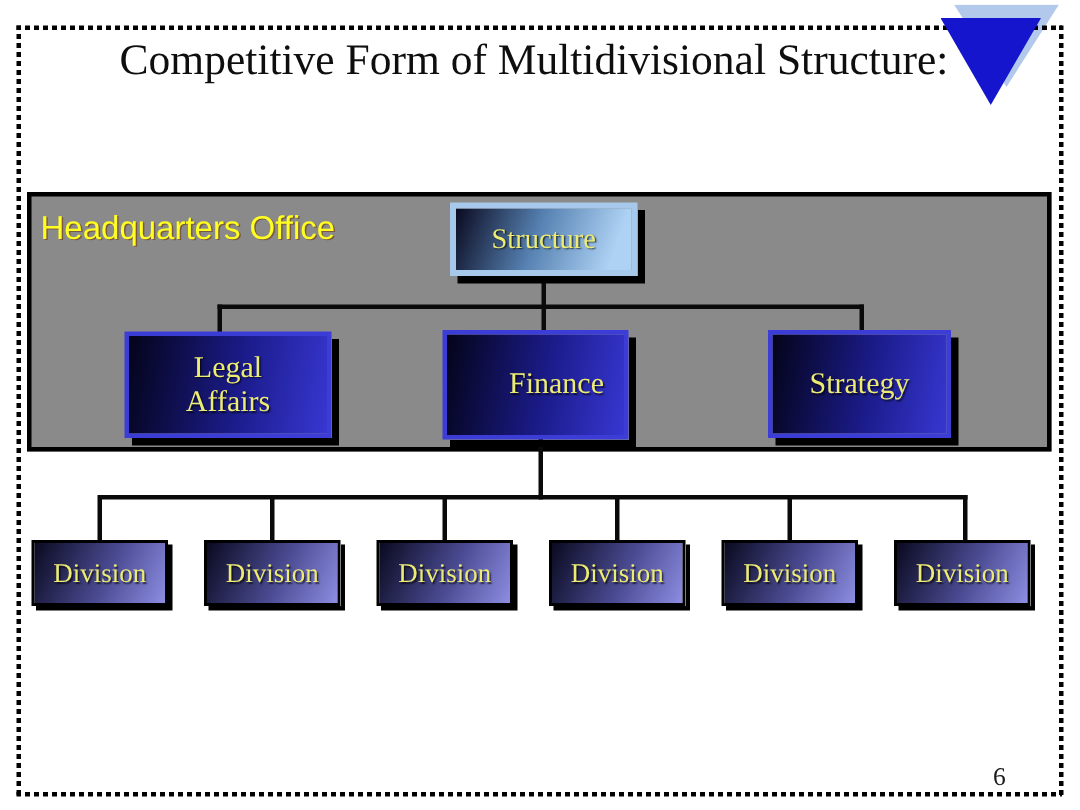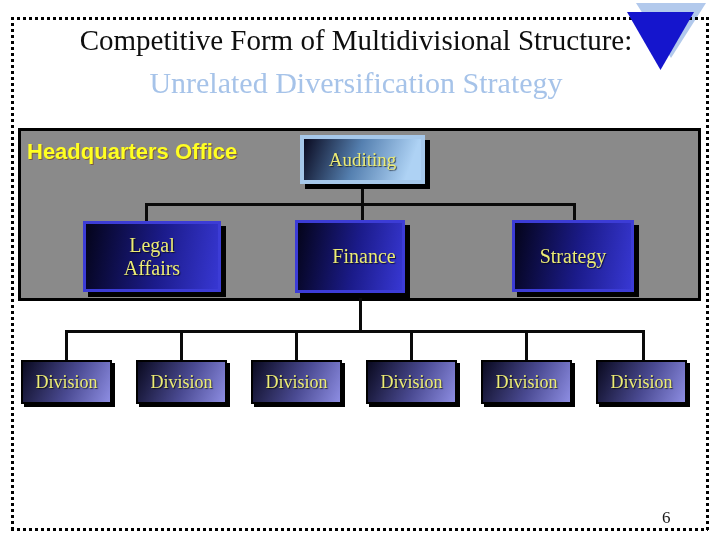--- a/index.html
+++ b/index.html
@@ -17,36 +17,36 @@
 
   
   .title-block{position:absolute;left:26px;top:24px;width:660px;text-align:center;z-index:1;}
   .title-1{font-size:29px;color:#0e0e0e;letter-spacing:0px;}
   .title-2{font-size:30px;color:#a6c3e9;margin-top:9px;}
 
   
   .panel{position:absolute;left:18px;top:128px;width:683px;height:173px;
          background:#8a8a8a;border:3px solid #000;box-sizing:border-box;z-index:1;}
   .hq-label{position:absolute;left:27px;top:139px;z-index:4;
-            font-family:"Liberation Sans", sans-serif;font-weight:bold;font-size:22px;
+            font-family:"Liberation Sans", sans-serif;font-weight:normal;font-size:22px;
             color:#ffff22;text-shadow:1px 1px 0 rgba(110,50,10,0.55);}
 
   
   .node{position:absolute;box-sizing:border-box;display:flex;align-items:center;justify-content:center;
         text-align:center;z-index:5;color:#ecec75;text-shadow:1px 1px 1px rgba(0,0,0,0.65);
         white-space:pre-line;}
   .president{left:300px;top:135px;width:125px;height:49px;
              border:4px solid #a6c8ea;box-shadow:5px 5px 0 #000;
              background:linear-gradient(110deg,#0a0a20 0%,#5580b0 45%,#aed2f4 88%);
              font-size:19px;}
   .staff{border:3px solid #3c3cd6;box-shadow:5px 5px 0 #000;
          background:linear-gradient(100deg,#04041a 0%,#1b1b8a 55%,#3737d2 100%);
          font-size:20px;line-height:1.15;}
   .staff-legal{left:83px;top:221px;width:138px;height:71px;}
-  .staff-finance{left:295px;top:220px;width:110px;height:73px;padding-left:28px;}
+  .staff-finance{left:295px;top:220px;width:124px;height:73px;padding-left:28px;}
   .staff-auditing{left:512px;top:220px;width:122px;height:72px;}
   .division{top:360px;width:91px;height:44px;border:2px solid #000;box-shadow:3px 3px 0 #000;
             background:linear-gradient(115deg,#0a0a20 0%,#4a4a92 55%,#8d8de2 100%);
             font-size:18px;}
 
   
   .line{position:absolute;background:#0a0a0a;z-index:4;}
 
   .page-number{position:absolute;left:662px;top:508px;font-size:17px;color:#1a1a1a;z-index:3;}
 </style>
@@ -58,41 +58,40 @@
   <div class="tri tri-light"></div>
   <div class="tri tri-dark"></div>
 
   <div class="dot-h" style="left:11px;top:17px;width:697px;"></div>
   <div class="dot-h" style="left:11px;top:528px;width:697px;"></div>
   <div class="dot-v" style="left:11px;top:17px;height:514px;"></div>
   <div class="dot-v" style="left:706px;top:17px;height:514px;"></div>
 
   <div class="title-block">
     <div class="title-1">Competitive Form of Multidivisional Structure:</div>
-    <div class="title-2">Unrelated Diversification Strategy</div>
   </div>
 
   <div class="panel"></div>
   <div class="hq-label">Headquarters Office</div>
 
   <div class="line" style="left:361px;top:184px;width:3px;height:38px;"></div>
   <div class="line" style="left:145px;top:203px;width:431px;height:3px;"></div>
   <div class="line" style="left:145px;top:203px;width:3px;height:19px;"></div>
   <div class="line" style="left:573px;top:203px;width:3px;height:18px;"></div>
 
   <div class="line" style="left:359px;top:292px;width:3px;height:41px;"></div>
   <div class="line" style="left:67px;top:330px;width:578px;height:3px;"></div>
   <div class="line" style="left:65px;top:330px;width:3px;height:31px;"></div>
   <div class="line" style="left:180px;top:330px;width:3px;height:31px;"></div>
   <div class="line" style="left:295px;top:330px;width:3px;height:31px;"></div>
   <div class="line" style="left:410px;top:330px;width:3px;height:31px;"></div>
   <div class="line" style="left:525px;top:330px;width:3px;height:31px;"></div>
   <div class="line" style="left:642px;top:330px;width:3px;height:31px;"></div>
 
-  <div class="node president">Auditing</div>
+  <div class="node president">Structure</div>
   <div class="node staff staff-legal">Legal
 Affairs</div>
   <div class="node staff staff-finance">Finance</div>
   <div class="node staff staff-auditing">Strategy</div>
 
   <div class="node division" style="left:21px;">Division</div>
   <div class="node division" style="left:136px;">Division</div>
   <div class="node division" style="left:251px;">Division</div>
   <div class="node division" style="left:366px;">Division</div>
   <div class="node division" style="left:481px;">Division</div>

